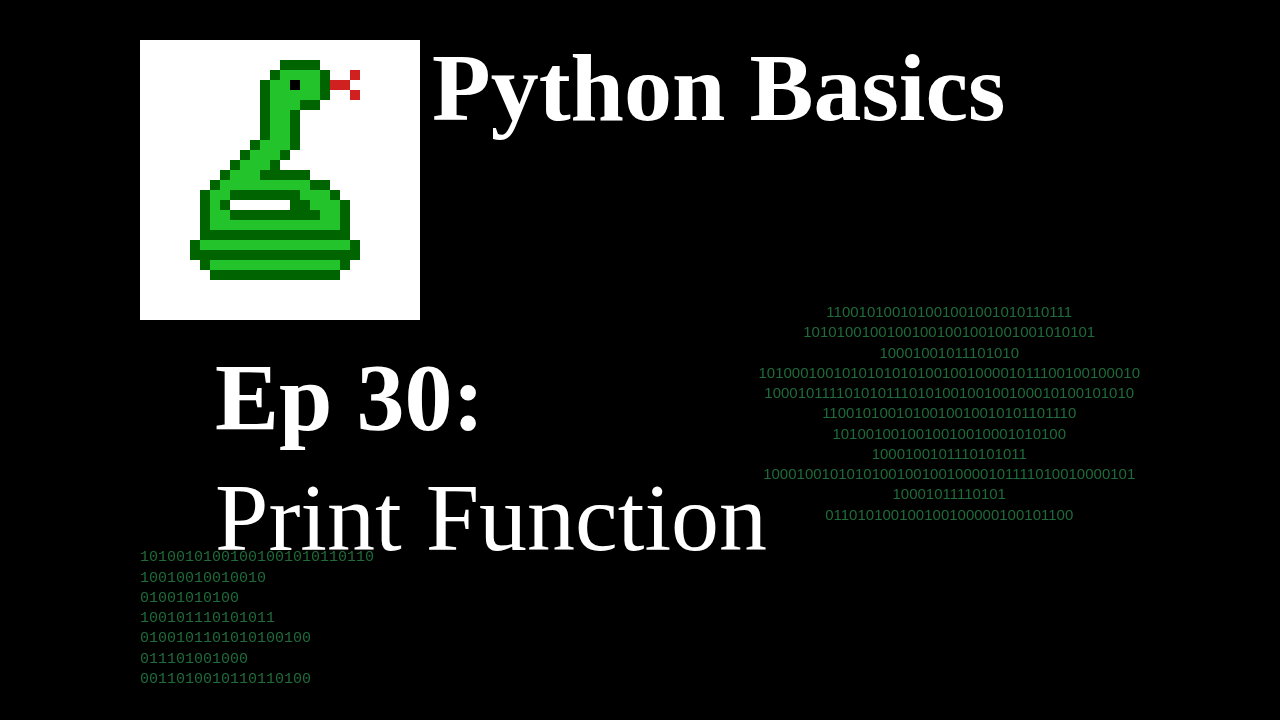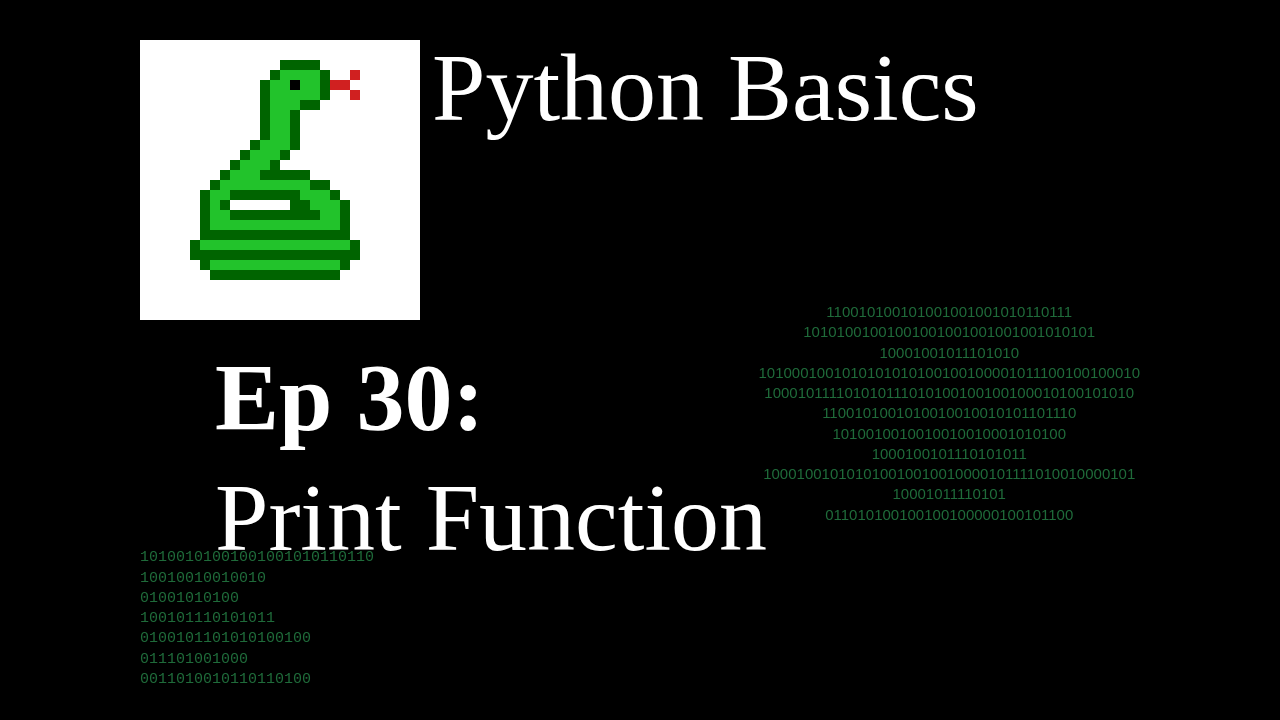--- a/index.html
+++ b/index.html
@@ -27,21 +27,21 @@
     height: 240px;
     image-rendering: pixelated;
     shape-rendering: crispEdges;
   }
   .main-title {
     position: absolute;
     top: 40px;
     left: 432px;
     color: #ffffff;
     font-size: 96px;
-    font-weight: normal;
+    font-weight: bold;
     line-height: 1;
   }
   .episode-line {
     position: absolute;
     top: 350px;
     left: 215px;
     color: #ffffff;
     font-size: 96px;
     font-weight: bold;
     line-height: 1;

